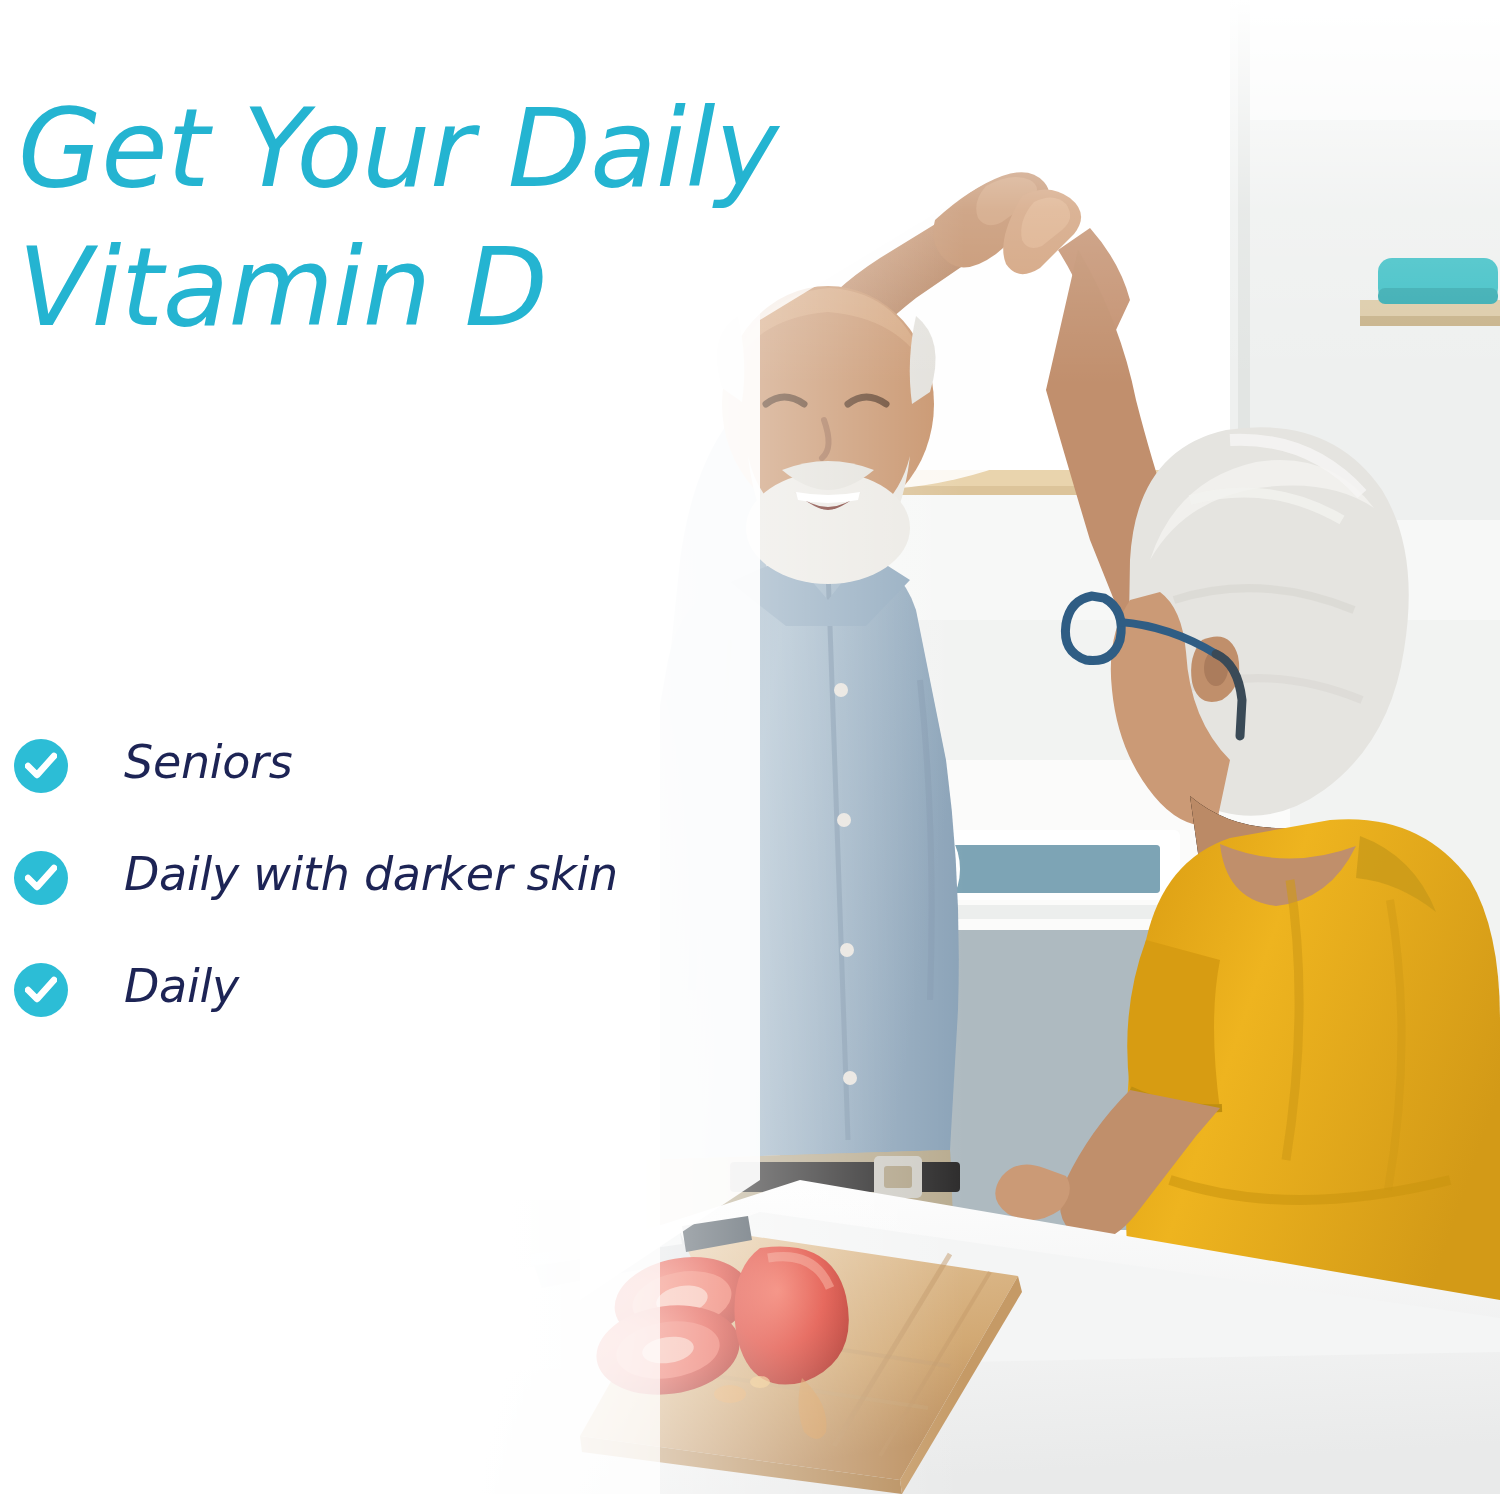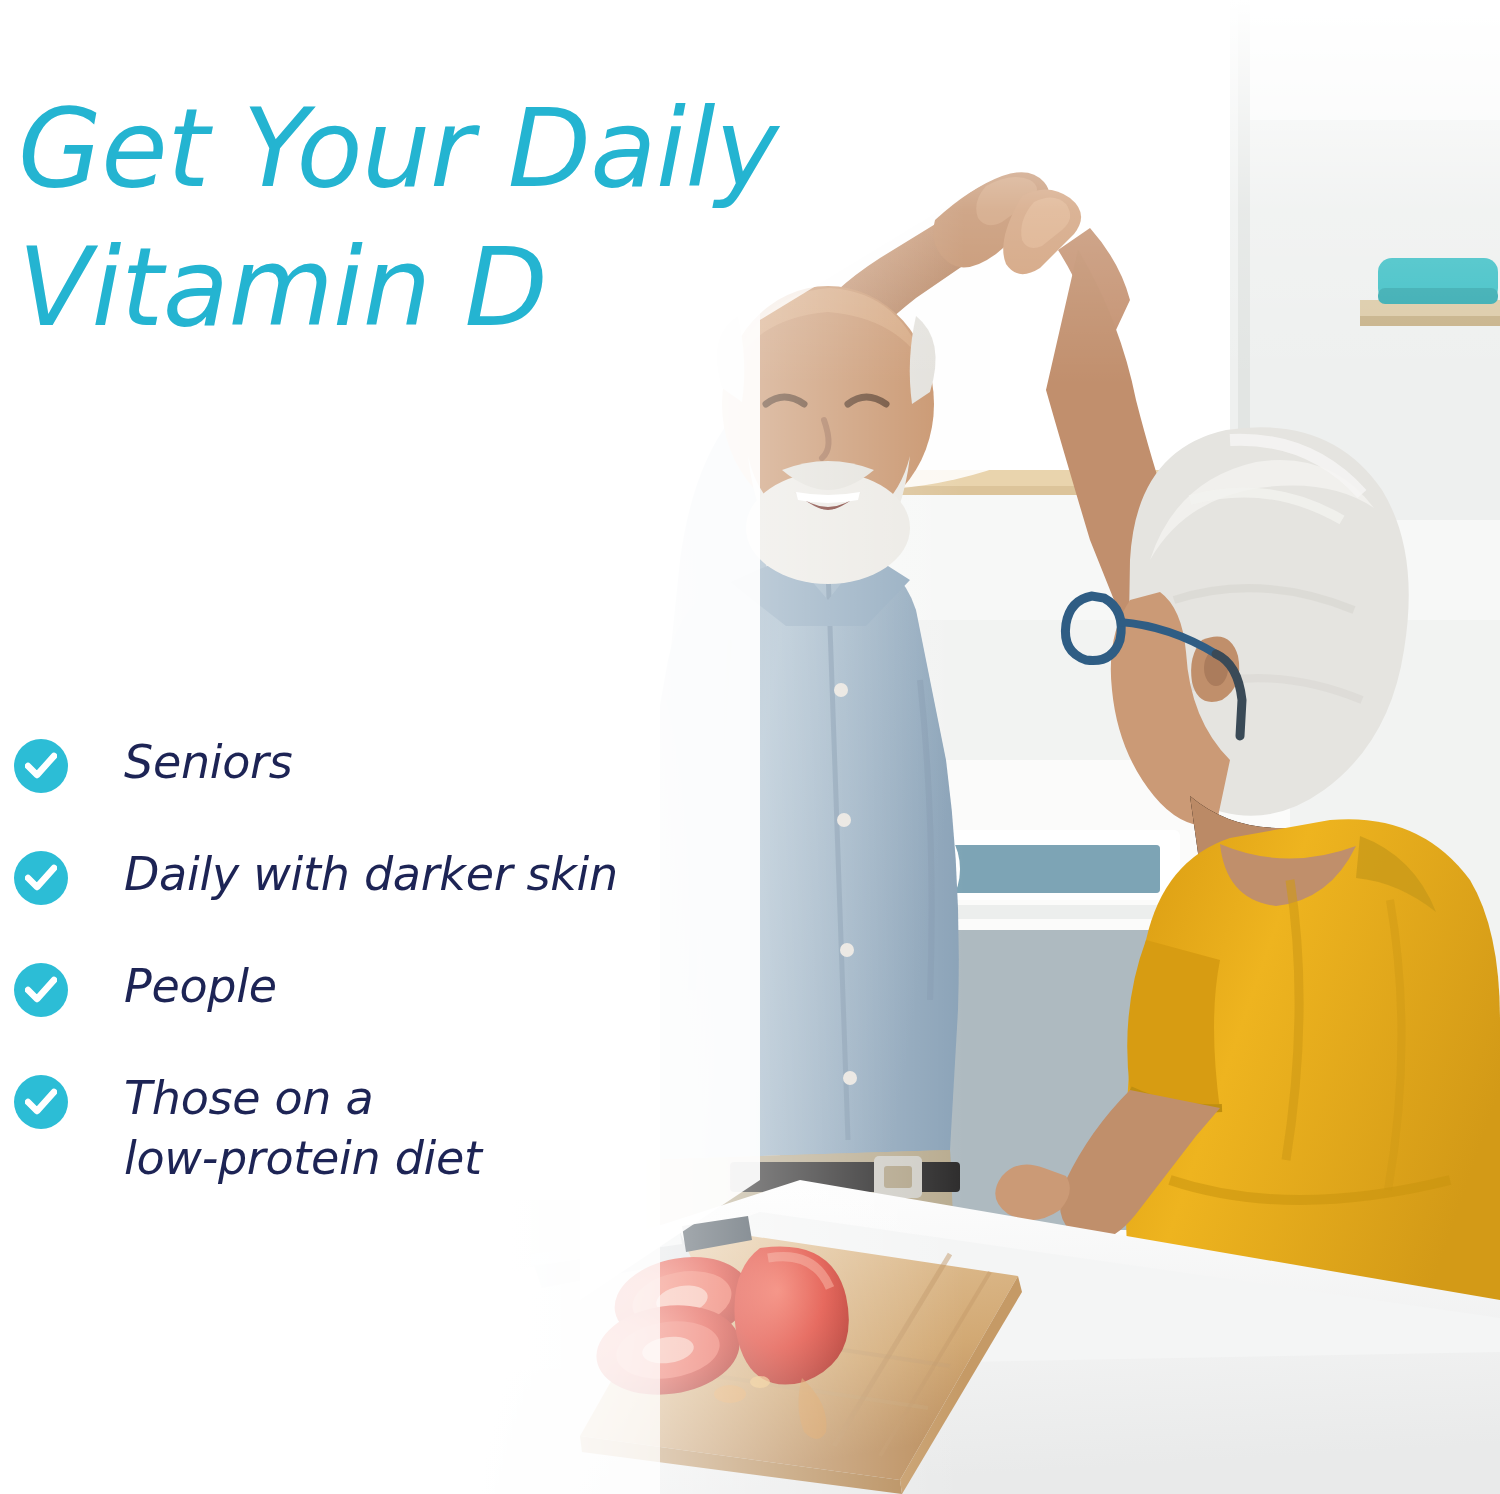--- a/index.html
+++ b/index.html
@@ -354,28 +354,19 @@
         </span>
         <span class="check-label">Daily with darker skin</span>
       </li>
 
       <li class="check-row">
         <span class="check-icon">
           <svg viewBox="0 0 32 28">
             <path d="M3 14 L12 23 L29 4" fill="none" stroke="#ffffff" stroke-width="6.5" stroke-linecap="round" stroke-linejoin="round"></path>
           </svg>
         </span>
-        <span class="check-label">People</span>
+        <span class="check-label">Daily</span>
       </li>
 
-      <li class="check-row">
-        <span class="check-icon">
-          <svg viewBox="0 0 32 28">
-            <path d="M3 14 L12 23 L29 4" fill="none" stroke="#ffffff" stroke-width="6.5" stroke-linecap="round" stroke-linejoin="round"></path>
-          </svg>
-        </span>
-        <span class="check-label">Those on a
-low-protein diet</span>
-      </li>
 
     </ul>
   </div>
 </div>
 
 </body></html>

